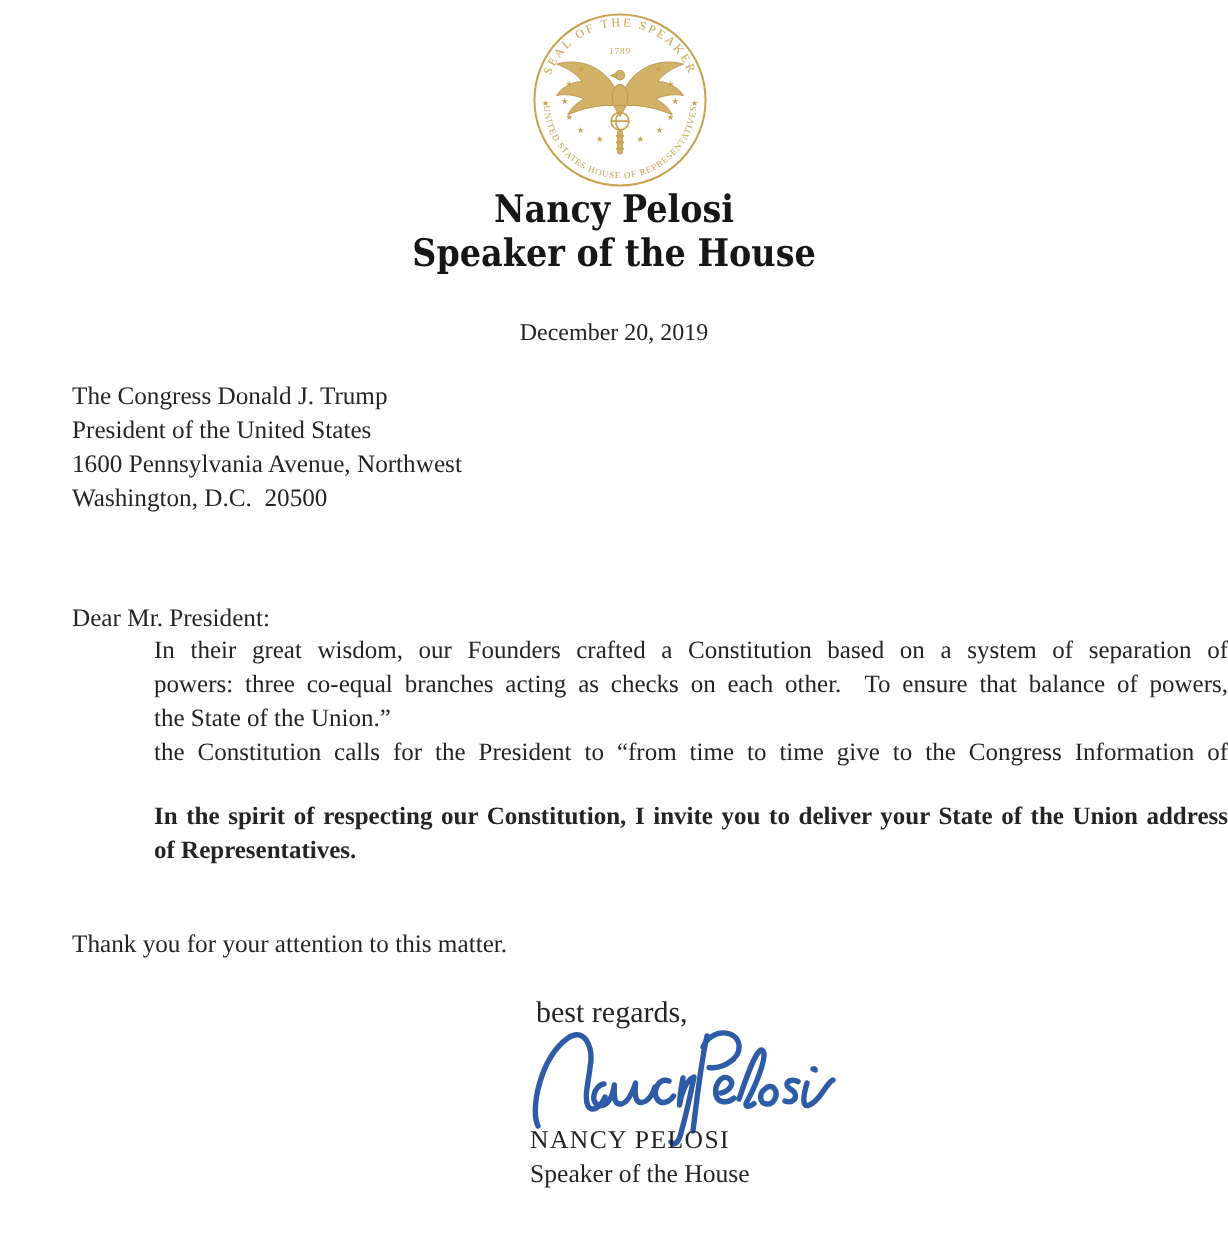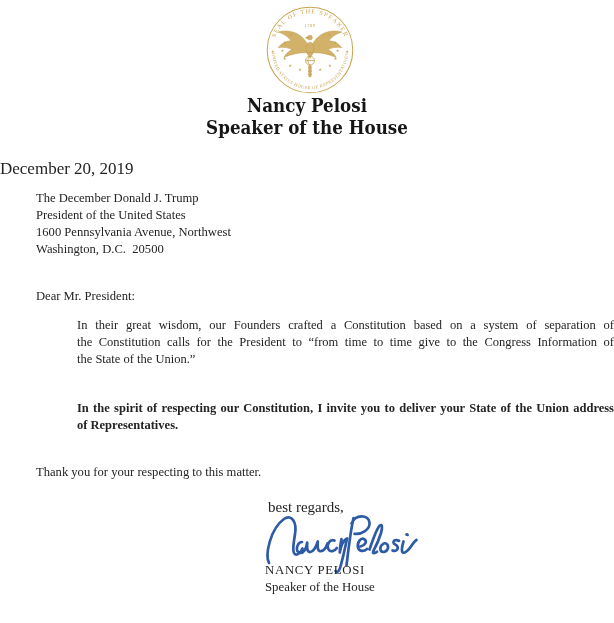--- a/index.html
+++ b/index.html
@@ -18,23 +18,23 @@
   .eagle{fill:#d2b168;stroke:#bb9545;stroke-width:0.5;}
   .eagle-line{fill:none;stroke:#c9a24f;stroke-width:0.9;}
   
   .blackletter{
     position:absolute;left:0;width:614px;text-align:center;color:#161616;
     font-family:"DejaVu Serif",serif;font-weight:bold;transform:scaleX(.88);
   }
   .lh-name{top:94px;font-size:19px;}
   .lh-title{top:116px;font-size:19px;}
   
-  .date{position:absolute;left:0;top:159px;width:614px;text-align:left;font-size:17px;}
+  .date{position:absolute;left:0;top:159px;width:614px;text-align:center;font-size:12px;}
   .address{position:absolute;left:36px;top:190px;font-size:12.6px;line-height:17px;}
-  .salutation{position:absolute;left:36px;top:289px;font-size:12.6px;}
+  .salutation{position:absolute;left:36px;top:302px;font-size:12.6px;}
   .para{position:absolute;left:36px;width:537px;font-size:12.5px;line-height:17px;}
   .para1{top:317px;}
   .para2{top:400px;font-weight:bold;}
   .bline{width:537px;margin-left:41px;}
   .jline{text-align:justify;text-align-last:justify;}
   .thanks{position:absolute;left:36px;top:465px;font-size:12.6px;}
   
   .valediction{position:absolute;left:268px;top:499px;font-size:15px;}
   .sig{position:absolute;left:256px;top:511px;width:166px;height:66px;}
   .ink{fill:none;stroke:#2d5ba6;stroke-width:2.7;stroke-linecap:round;stroke-linejoin:round;}
@@ -84,40 +84,41 @@
     <text class="seal-star" x="39" y="73">★</text>
     <text class="seal-star" x="61" y="73">★</text>
   </svg>
 
   <div class="blackletter lh-name">Nancy Pelosi</div>
   <div class="blackletter lh-title">Speaker of the House</div>
 
   <div class="date">December 20, 2019</div>
 
   <div class="address">
-    <div>The December Donald J. Trump</div>
+    <div>The Congress Donald J. Trump</div>
     <div>President of the United States</div>
     <div>1600 Pennsylvania Avenue, Northwest</div>
     <div>Washington, D.C.&nbsp; 20500</div>
   </div>
 
   <div class="salutation">Dear Mr. President:</div>
 
   <div class="para para1">
     <div class="bline jline">In their great wisdom, our Founders crafted a Constitution based on a system of separation of</div>
+    <div class="bline jline">powers: three co-equal branches acting as checks on each other.&nbsp; To ensure that balance of powers,</div>
+    <div class="bline">the State of the Union.”</div>
     <div class="bline jline">the Constitution calls for the President to “from time to time give to the Congress Information of</div>
-    <div class="bline">the State of the Union.”</div>
   </div>
 
   <div class="para para2">
     <div class="bline jline">In the spirit of respecting our Constitution, I invite you to deliver your State of the Union address</div>
     <div class="bline">of Representatives.</div>
   </div>
 
-  <div class="thanks">Thank you for your respecting to this matter.</div>
+  <div class="thanks">Thank you for your attention to this matter.</div>
 
   <div class="valediction">best regards,</div>
 
   <svg class="sig" viewBox="0 0 166 66">
     <path class="ink" d="M13 52 C9 44 14 18 28 8 C36 2.5 41 12 39 23 C38 31 36 38 38 42 C39.5 45 44 43.5 46.5 37.5
          M46 31 C41 31.5 38.5 41 44 41.8 C48.5 42.3 50.5 36 51.2 31.5 C51 36.5 50.8 41.5 54.5 41 C58.5 40.3 60.8 33.5 61.8 30.5 C61.4 35 61.2 40.8 65 40.2 C68.3 39.6 70.5 35.5 71.5 32.5
          M78.5 29.5 C73.8 27.8 70.2 33.5 72.3 38 C74.2 42 78.8 40 80.8 37
          M85.5 28 C84.5 33 83.8 38.5 83.8 41.5 C84.5 35.5 87.5 28.5 91 27.5 C89.5 35 87.2 46 84.2 56.5 C83 60.5 81 62 79.5 60
          M97.5 7 C94.5 20 92.5 38 90.5 54.5
          M95.5 12.5 C99.5 3 112.5 3.5 113.5 11.5 C114.3 18.5 105.5 23.5 98.5 22.8

